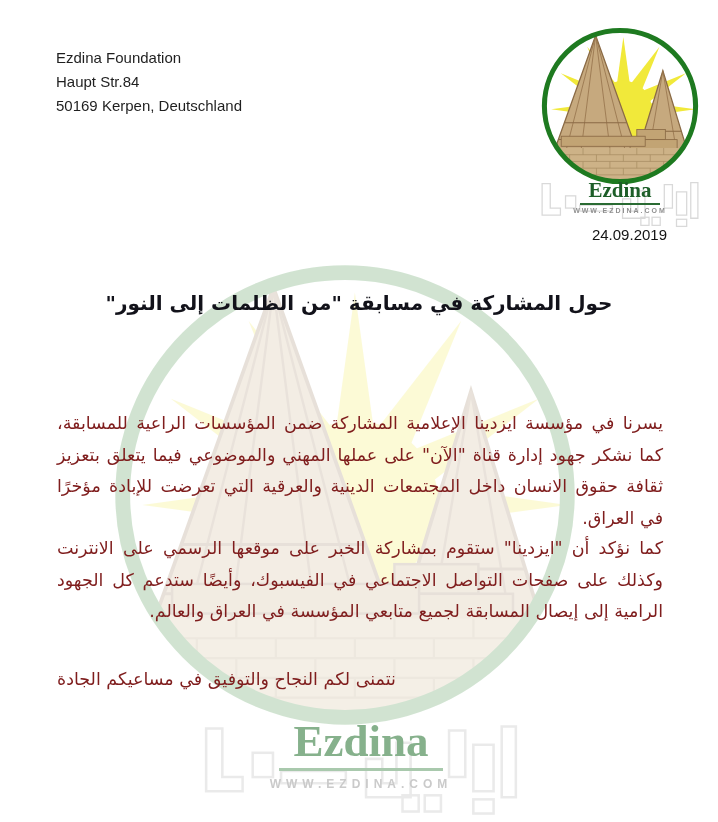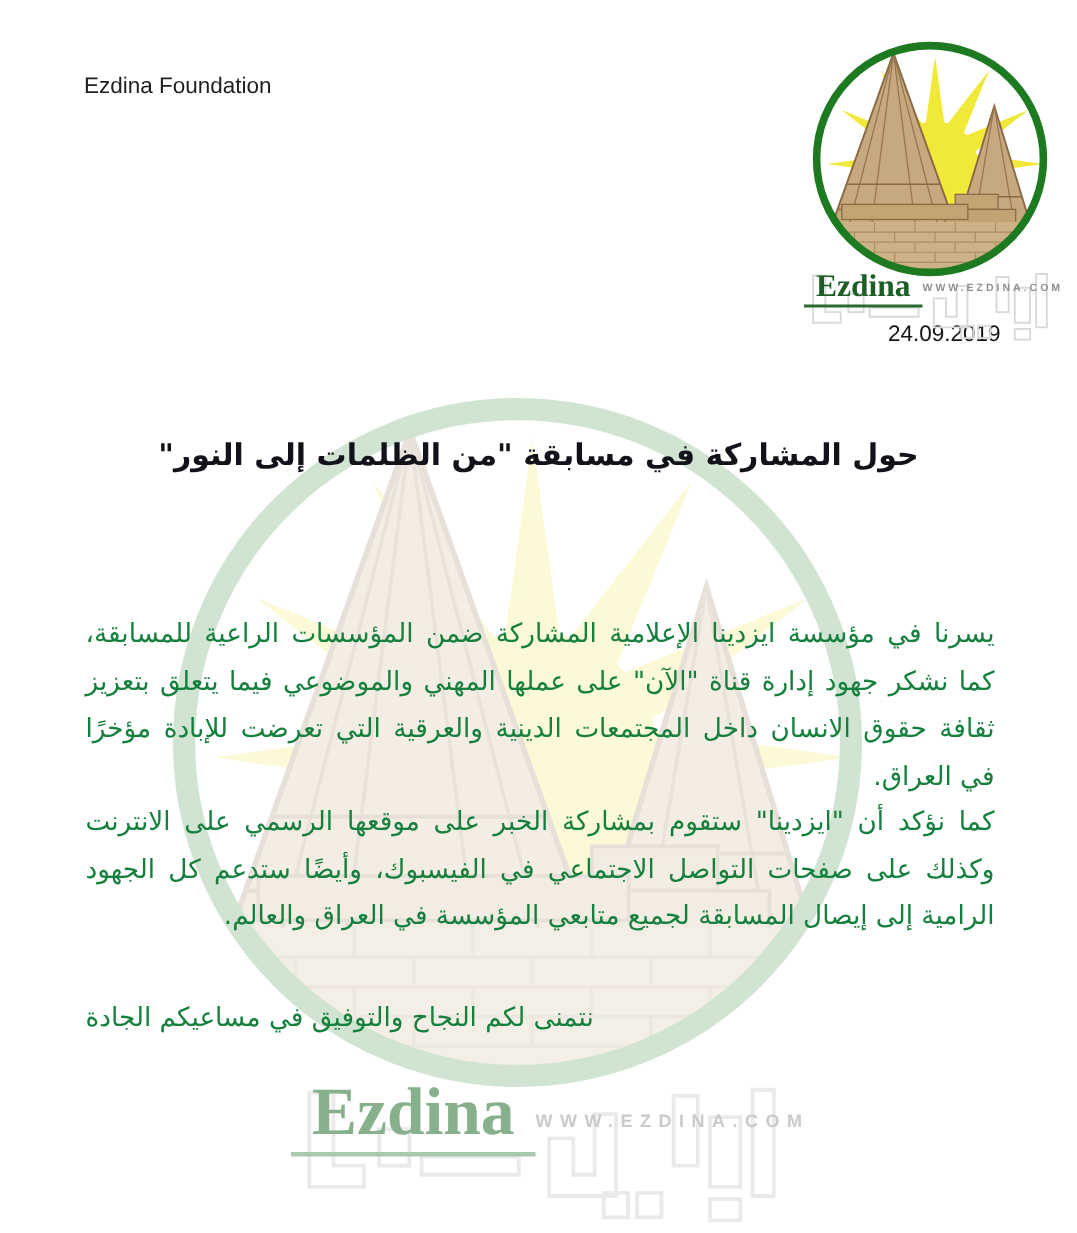--- a/index.html
+++ b/index.html
@@ -16,54 +16,54 @@
     font-size:15px; line-height:24px; color:#1f1f1f;
   }
 
   
   .logo-wrap { position:absolute; left:536px; top:22px; width:168px; z-index:3; }
   .logo-svg  { display:block; width:168px; height:168px; }
 
   
   .wordmark { position:relative; }
   .wordmark .kufic { position:absolute; left:0; top:0; width:100%; height:100%; }
-  .wm-text { position:relative; display:flex; flex-direction:row; align-items:center; }
+  .wm-text { position:relative; display:flex; flex-direction:column; align-items:center; }
   .wm-name {
     font-family:"Liberation Serif","DejaVu Serif",serif; font-weight:bold;
     color:#1d5e28; border-bottom:2px solid #2a6b33; padding:0 8px 1px 8px;
   }
   .wm-site {
     font-family:"Liberation Sans","DejaVu Sans",sans-serif; font-weight:bold;
     color:#8f8f8f; margin-top:2px;text-align:right;
   }
   .wordmark.small { width:168px; height:52px; margin-top:-12px; }
   .wordmark.small .wm-name { font-size:21px; line-height:24px; }
   .wordmark.small .wm-site { font-size:7px; letter-spacing:2px; }
 
   
   .date {
-    position:absolute; right:51px; top:214px;
+    position:absolute; right:51px; top:226px;
     font-family:"Liberation Sans","DejaVu Sans",sans-serif;
     font-size:15px; color:#141414;
   }
 
   
   .watermark-logo { position:absolute; left:98px; top:248px; width:494px; height:494px; opacity:0.20; z-index:0; }
   .watermark-logo svg { width:494px; height:494px; display:block; }
 
   
   .title {
     position:absolute; left:0; top:291px; width:718px; margin:0;
     direction:rtl; text-align:center;
     font-size:20px; font-weight:bold; color:#12121a; z-index:2;
   }
   .arabic {
     position:absolute; left:57px; width:606px; margin:0;
     direction:rtl; text-align:justify;
-    font-size:17.5px; line-height:31.5px; color:#15803d; z-index:2;
+    font-size:17.5px; line-height:31.5px; color:#7f1d1d; z-index:2;
   }
   .p1 { top:408px; }
   .p2 { top:533px; }
   .closing { top:664px; text-align:left; }
 
   
   .wordmark.large {
     position:absolute; left:194px; top:716px; width:334px; height:106px; z-index:1;
   }
   .wordmark.large .wm-name {
@@ -145,20 +145,22 @@
 <div class="page">
 
   <div class="watermark-logo">
     <svg>
         <use href="#ezdina-logo"></use>
       </svg>
   </div>
 
   <div class="address">
     <div>Ezdina Foundation</div>
+    <div>Haupt Str.84</div>
+    <div>50169 Kerpen, Deutschland</div>
   </div>
 
   <div class="logo-wrap">
     <svg class="logo-svg">
         <use href="#ezdina-logo"></use>
       </svg>
     <div class="wordmark small">
       <svg class="kufic">
           <use href="#kufic-blocks"></use>
         </svg>

